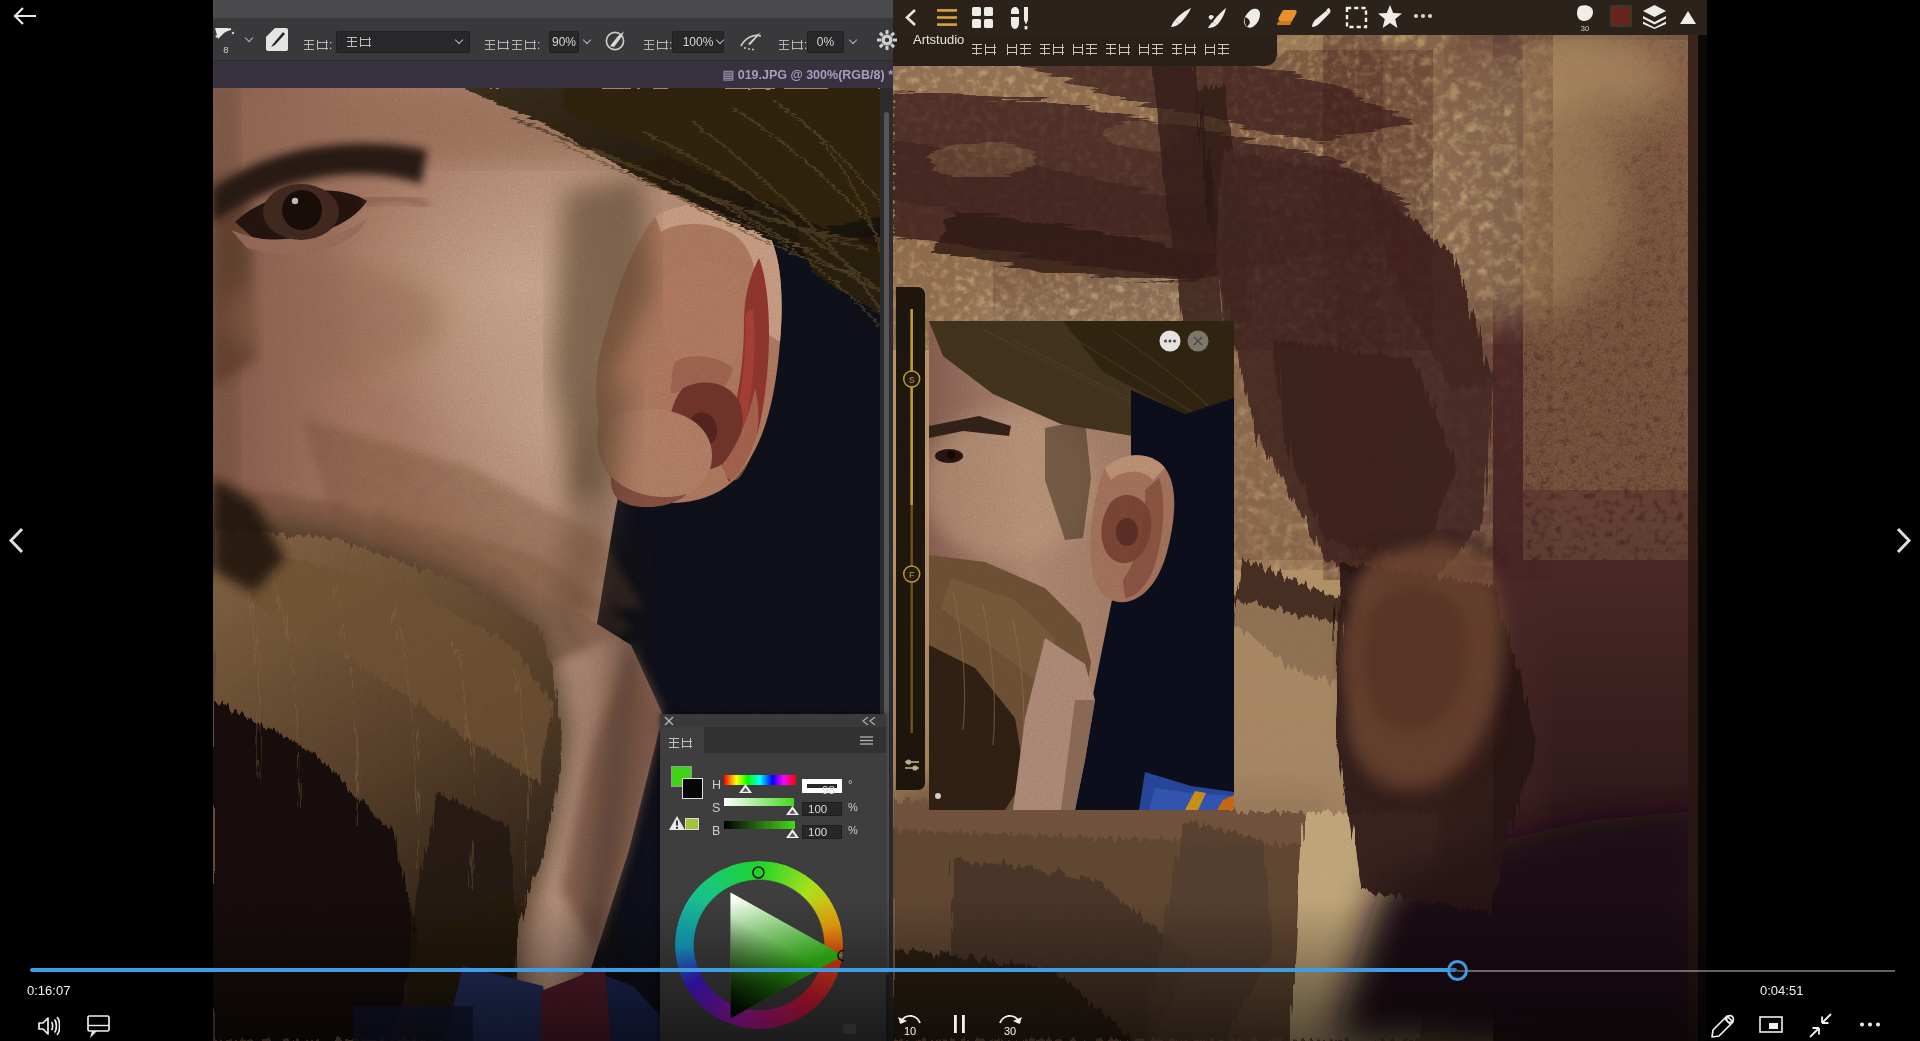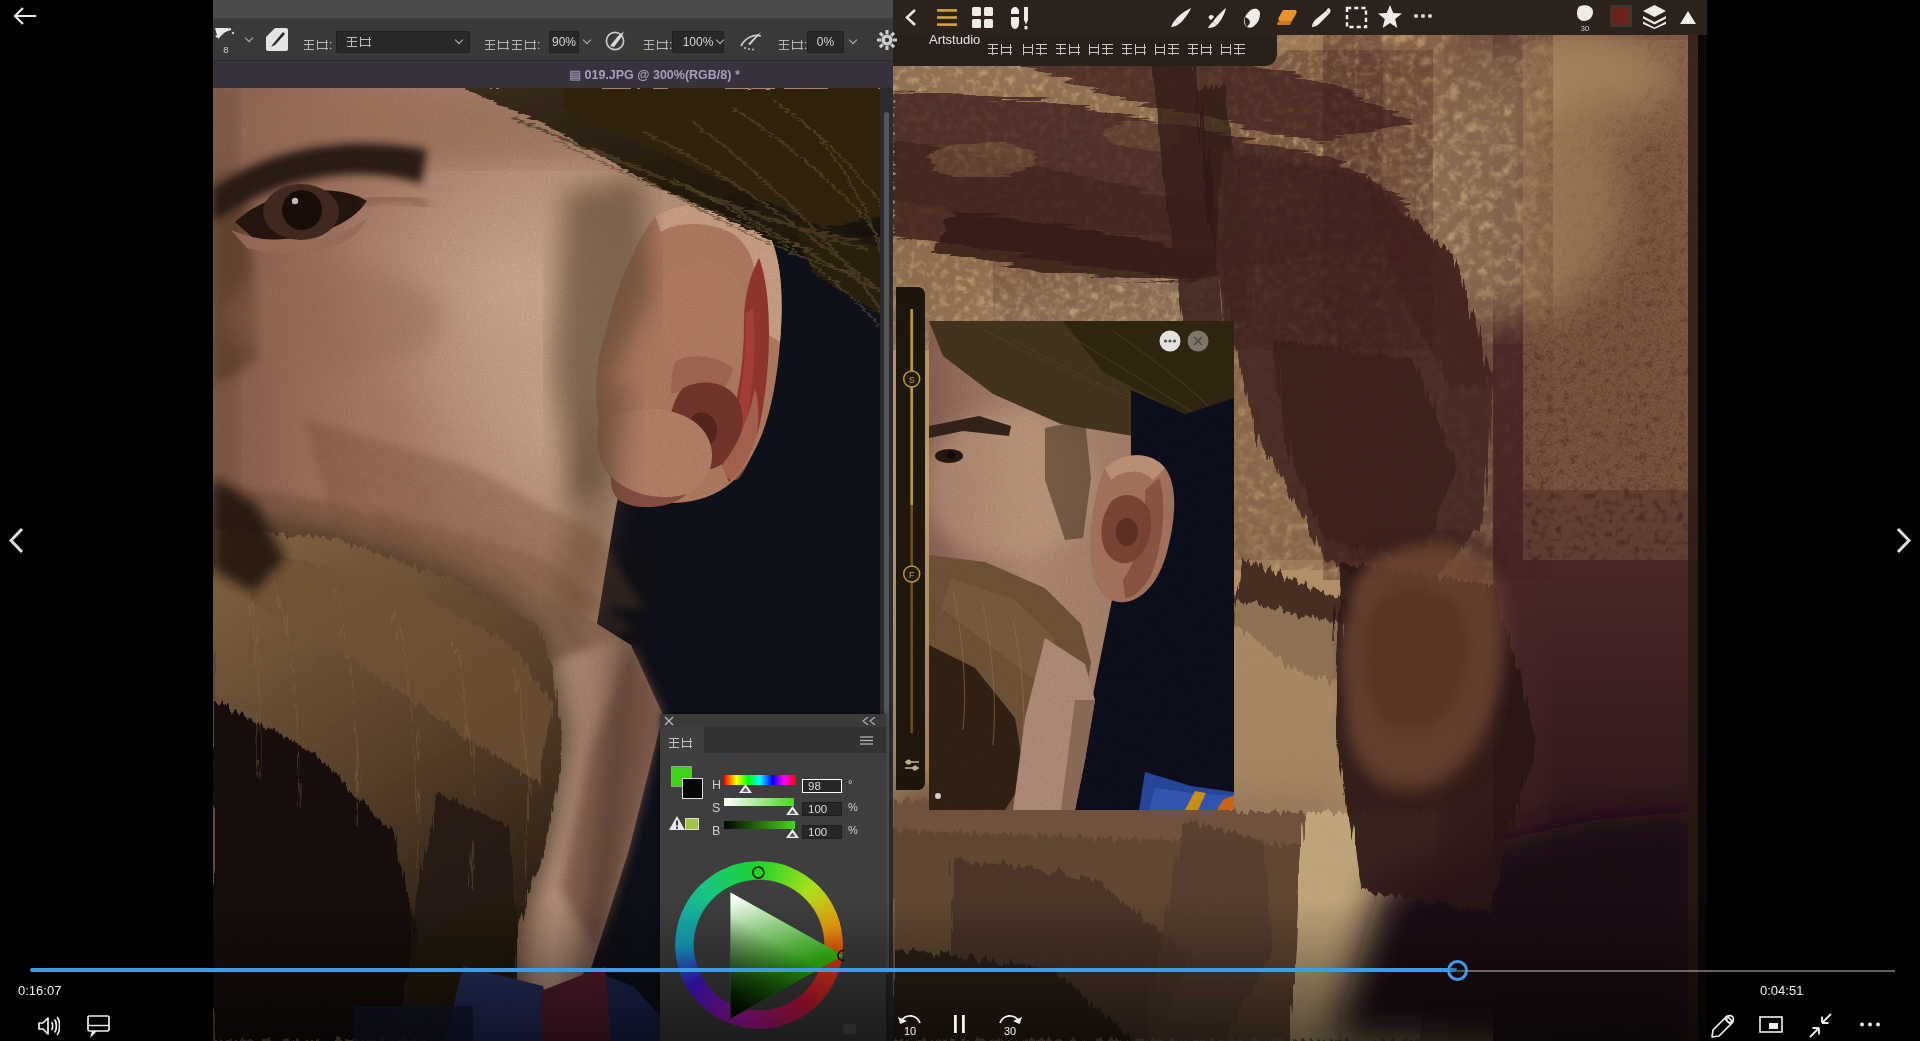--- a/index.html
+++ b/index.html
@@ -18,38 +18,38 @@
  linear-gradient(currentColor,currentColor) 100% 0/1.4px 100% no-repeat,
  linear-gradient(currentColor,currentColor) 0 30%/100% 1.4px no-repeat,
  linear-gradient(currentColor,currentColor) 0 90%/100% 1.4px no-repeat;}
 .cj.sm{width:10px;height:10px;}
 
 #ps{position:absolute;left:213px;top:0;width:680px;height:1041px;background:#1e1e1e;}
 .ps-top{position:absolute;left:0;top:0;width:680px;height:18px;background:#4a494b;}
 .ps-toolbar{position:absolute;left:0;top:18px;width:680px;height:42px;background:#39383a;
   color:#c9c9c9;font-size:12px;}
 .ps-title{position:absolute;left:0;top:60px;width:680px;height:28px;background:#38323f;
-  color:#a79dbd;font-size:12.5px;font-weight:bold;text-align:center;padding-left:203px;line-height:28px;border-top:1.5px solid #2c2c2e;}
+  color:#a79dbd;font-size:12.5px;font-weight:bold;text-align:right;padding-left:203px;line-height:28px;border-top:1.5px solid #2c2c2e;}
 .tbox{position:absolute;height:22px;top:13px;background:#28282a;border:1px solid #202022;
   border-radius:2px;color:#d6d6d6;line-height:20px;font-size:12px;}
 .tlabel{position:absolute;top:20px;font-size:12px;color:#c9c9c9;}
 .chev{position:absolute;width:9px;height:9px;}
 .chev::before{content:"";position:absolute;left:0;top:2px;width:5px;height:5px;
   border-right:1.6px solid #b9b9b9;border-bottom:1.6px solid #b9b9b9;transform:rotate(45deg);}
 .ps-scroll{position:absolute;left:667px;top:88px;width:13px;height:953px;background:#2c2c2e;}
 .ps-thumb{position:absolute;left:4px;top:24px;width:5px;height:862px;background:#55555a;border-radius:3px;}
 
 #cp{position:absolute;left:447px;top:714px;width:226px;height:327px;background:#3e3e3e;
   box-shadow:0 0 6px rgba(0,0,0,.5);}
 
 #as{position:absolute;left:893px;top:0;width:814px;height:1041px;background:#241c14;}
 .as-toolbar{position:absolute;left:0;top:0;width:814px;height:35px;background:#2b231b;}
 .as-menu{position:absolute;left:0;top:35px;width:384px;height:31px;background:#292119;
   border-radius:0 0 12px 0;color:#e8e4de;font-size:13px;line-height:31px;}
-.as-menu span.abs{line-height:10px;margin-left:16px;}
+.as-menu span.abs{line-height:10px;}
 #seek-blue{position:absolute;left:30px;top:968px;width:1427px;height:4px;background:#3f9ce2;border-radius:2px;}
 #seek-gray{position:absolute;left:1457px;top:969.5px;width:438px;height:2px;background:rgba(255,255,255,.38);}
 #seek-knob{position:absolute;left:1447px;top:960px;width:21px;height:21px;border-radius:50%;
   border:3.2px solid #3f9ce2;background:rgba(20,20,22,.25);}
 .time{position:absolute;top:983px;font-size:13px;color:#f0f0f0;}
 #bottomshade{position:absolute;left:213px;top:900px;width:1494px;height:141px;
   background:linear-gradient(rgba(0,0,0,0),rgba(0,0,0,.55));}
 </style></head>
 <body>
 <div id="stage">
@@ -582,21 +582,21 @@
 
     <div class="abs" style="left:11px;top:52px;width:21px;height:21px;background:#3ed317;border:1px solid #9a9a9a"></div>
     <div class="abs" style="left:22px;top:64px;width:21px;height:21px;background:#060606;border:1.4px solid #e0e0e0"></div>
 
     <div class="abs" style="left:52px;top:64px;color:#cdcdcd;font-size:12.5px">H</div>
     <div class="abs" style="left:64px;top:61px;width:72px;height:10px;background:linear-gradient(90deg,#f00,#ff0 17%,#0f0 33%,#0ff 50%,#00f 67%,#f0f 83%,#f00)"></div>
     <svg class="abs" style="left:78px;top:70px" width="15" height="10" viewBox="0 0 15 10">
           <path d="M7.5,0 L14,9 L1,9 Z" fill="#efefef"></path>
           <path d="M7.5,3.4 L10.6,7.8 L4.4,7.8 Z" fill="#555"></path>
         </svg>
-    <div class="abs" style="left:142px;top:65px;width:40px;height:14px;background:#272727;border:1px solid #ffffff;color:#dadada;font-size:11.5px;padding-left:5px;line-height:13px">98</div>
+    <div class="abs" style="left:142px;top:65px;width:40px;height:14px;background:#272727;border:5px solid #ffffff;color:#dadada;font-size:11.5px;padding-left:15px;line-height:13px">98</div>
     <div class="abs" style="left:188px;top:64px;color:#cdcdcd;font-size:11px">°</div>
 
     <div class="abs" style="left:52px;top:87px;color:#cdcdcd;font-size:12.5px">S</div>
     <div class="abs" style="left:64px;top:84px;width:70px;height:8px;background:linear-gradient(90deg,#fff,#46d81d)"></div>
     <svg class="abs" style="left:125px;top:92px" width="15" height="10" viewBox="0 0 15 10">
           <path d="M7.5,0 L14,9 L1,9 Z" fill="#efefef"></path>
           <path d="M7.5,3.4 L10.6,7.8 L4.4,7.8 Z" fill="#555"></path>
         </svg>
     <div class="abs" style="left:142px;top:88px;width:40px;height:14px;background:#272727;border:1px solid #1e1e1e;color:#dadada;font-size:11.5px;padding-left:5px;line-height:13px">100</div>
     <div class="abs" style="left:188px;top:87px;color:#cdcdcd;font-size:11px">%</div>
@@ -640,21 +640,21 @@
       <circle cx="168" cy="94.5" r="5" fill="none" stroke="#111" stroke-width="1.6"></circle>
     </svg>
     <div class="abs" style="left:183px;top:310px;width:13px;height:10px;background:#606060;border-radius:2px;opacity:.7"></div>
   </div>
 </div>
 
 <div id="bottomshade"></div>
 <div id="seek-gray"></div>
 <div id="seek-blue"></div>
 <div id="seek-knob"></div>
-<div class="time" style="left:18px">0:16:07</div>
+<div class="time" style="left:27px">0:16:07</div>
 <div class="time" style="left:1760px">0:04:51</div>
 <div id="bicons">
 
   <svg class="abs" style="left:13px;top:6px" width="24" height="20" viewBox="0 0 24 20">
         <path d="M10,2 L2,10 L10,18 M2,10 L23,10" stroke="#e8e8e8" stroke-width="2.2" fill="none"></path>
       </svg>
 
   <svg class="abs" style="left:7px;top:526px" width="19" height="29" viewBox="0 0 19 29">
         <path d="M15,3 L4,14.5 L15,26" stroke="#dedede" stroke-width="3" fill="none"></path>
       </svg>

